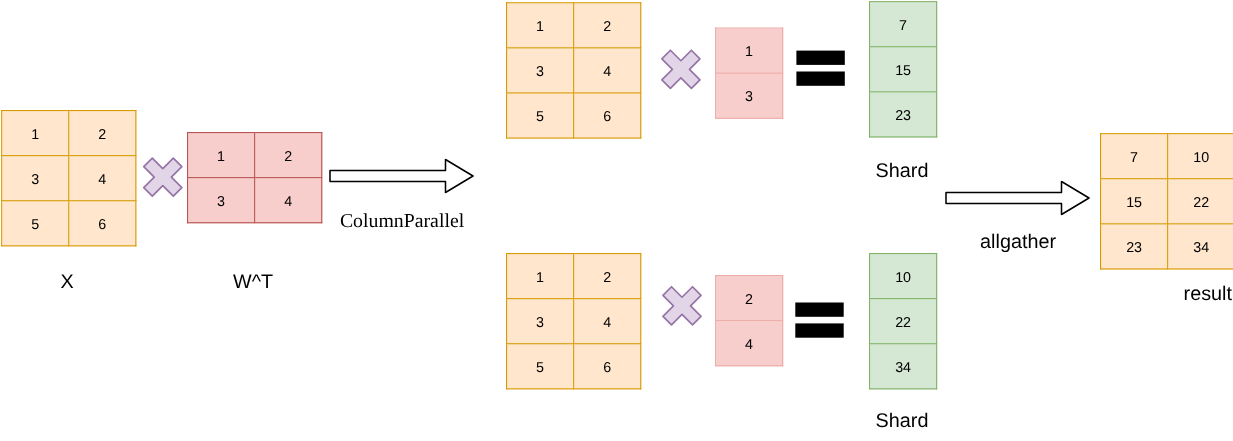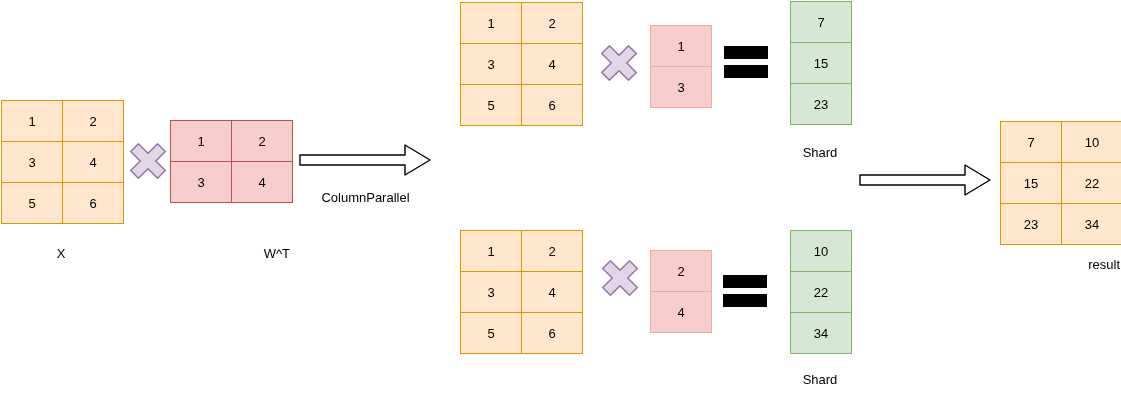--- a/index.html
+++ b/index.html
@@ -9,21 +9,21 @@
   }
   table.matrix { position:absolute; border-collapse:collapse; }
   table.matrix td {
     width:60px; height:40px; min-width:60px; padding:0;
     text-align:center; vertical-align:middle; font-size:13px; color:#000;
   }
   table.orange td    { background:#FFE6CC; border:1.5px solid #D79B00; }
   table.pink td      { background:#F8CECC; border:1.5px solid #B85450; }
   table.pinklight td { background:#F8CECC; border:1.5px solid #ECACA9; }
   table.green td     { background:#D5E8D4; border:1.5px solid #82B366; }
-  .lbl { position:absolute; font-size:13px; text-align:center; white-space:nowrap; }
+  .lbl { position:absolute; font-size:18px; text-align:center; white-space:nowrap; }
   .equals { position:absolute; width:44px; }
   .equals .bar { height:13px; background:#000000; }
   .equals .bar + .bar { margin-top:6px; }
   .abs { position:absolute; }
 </style>
 </head>
 <body>
 
 <div class="canvas">
 
@@ -54,26 +54,26 @@
         <tr>
           <td>1</td>
           <td>2</td>
         </tr>
     <tr>
           <td>3</td>
           <td>4</td>
         </tr>
   </tbody>
     </table>
-  <div class="lbl" style="left:170px; top:246px; width:120px;text-align:right;">W^T</div>
+  <div class="lbl" style="left:170px; top:246px; width:120px;">W^T</div>
 
   <svg class="abs" style="left:299px; top:144px;" width="133" height="32" viewBox="0 0 133 32">
     <polygon points="1,11 106,11 106,1 131,16 106,31 106,21 1,21" fill="#FFFFFF" stroke="#000000" stroke-width="1.4" stroke-linejoin="round"></polygon>
   </svg>
-  <div class="lbl" style="left:300px; top:190px; width:131px;">ColumnParallel</div>
+  <div class="lbl" style="left:300px; top:190px; width:131px;font-family:Liberation Serif, serif;">ColumnParallel</div>
 
   <table class="matrix orange" style="left:460px; top:2px;">
     <tbody>
         <tr>
           <td>1</td>
           <td>2</td>
         </tr>
     <tr>
           <td>3</td>
           <td>4</td>
@@ -168,20 +168,21 @@
     <tr>
           <td>34</td>
         </tr>
   </tbody>
     </table>
   <div class="lbl" style="left:788px; top:372px; width:64px;">Shard</div>
 
   <svg class="abs" style="left:859px; top:164px;" width="133" height="32" viewBox="0 0 133 32">
     <polygon points="1,11 106,11 106,1 131,16 106,31 106,21 1,21" fill="#FFFFFF" stroke="#000000" stroke-width="1.4" stroke-linejoin="round"></polygon>
   </svg>
+  <div class="lbl" style="left:860px; top:209px; width:131px;">allgather</div>
 
   <table class="matrix orange" style="left:1000px; top:121px;">
     <tbody>
         <tr>
           <td>7</td>
           <td>10</td>
         </tr>
     <tr>
           <td>15</td>
           <td>22</td>

